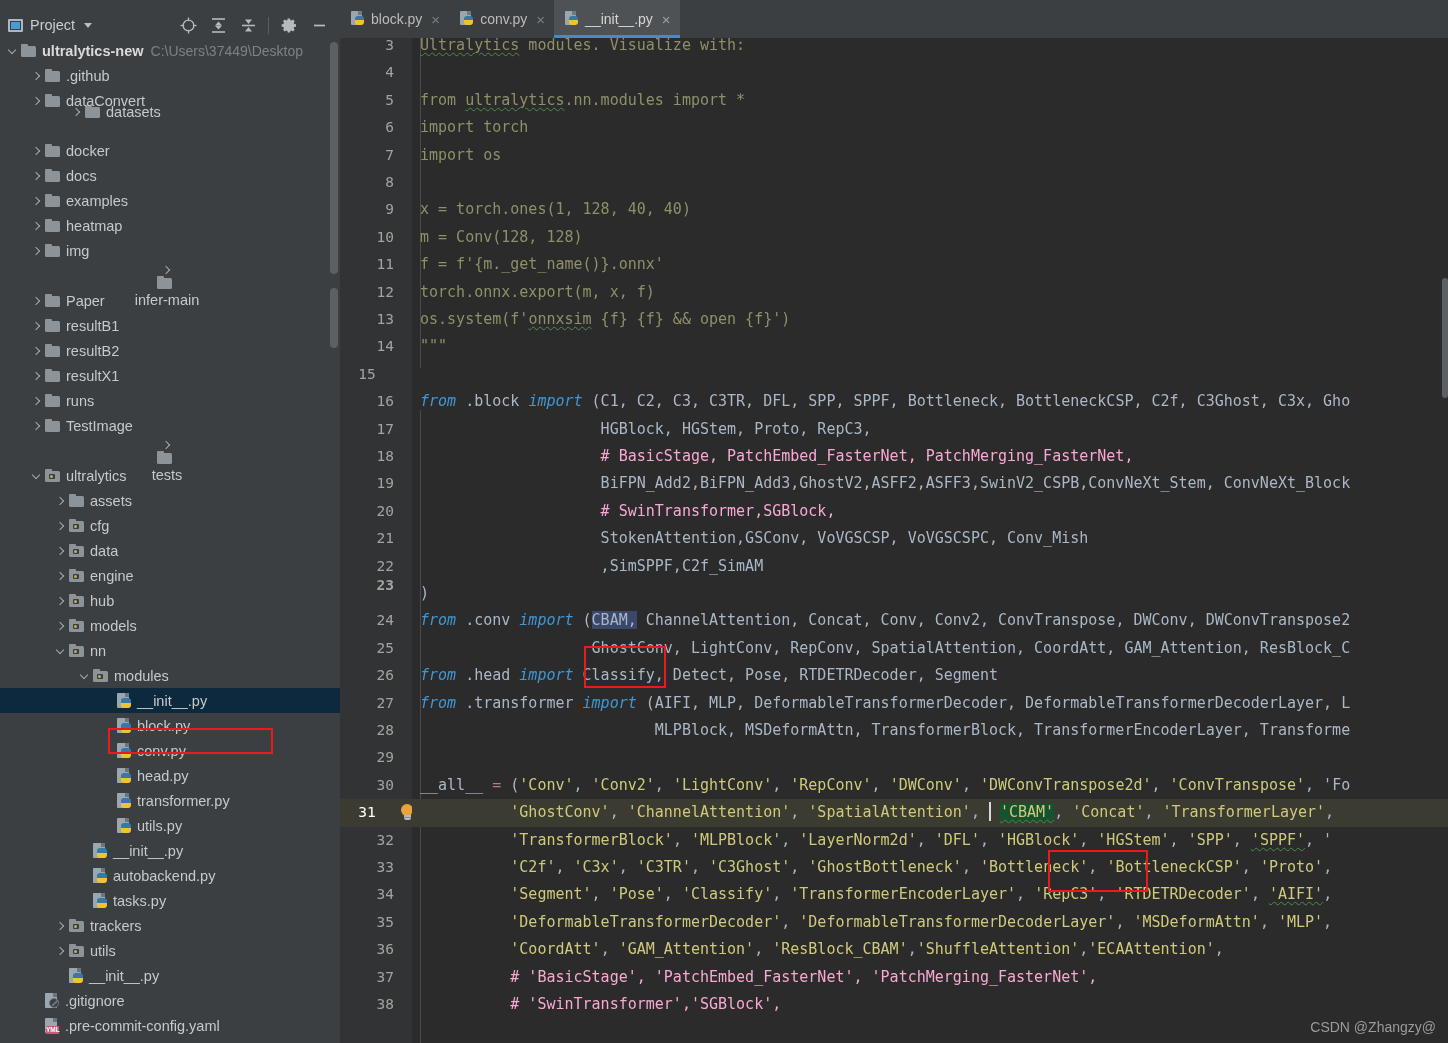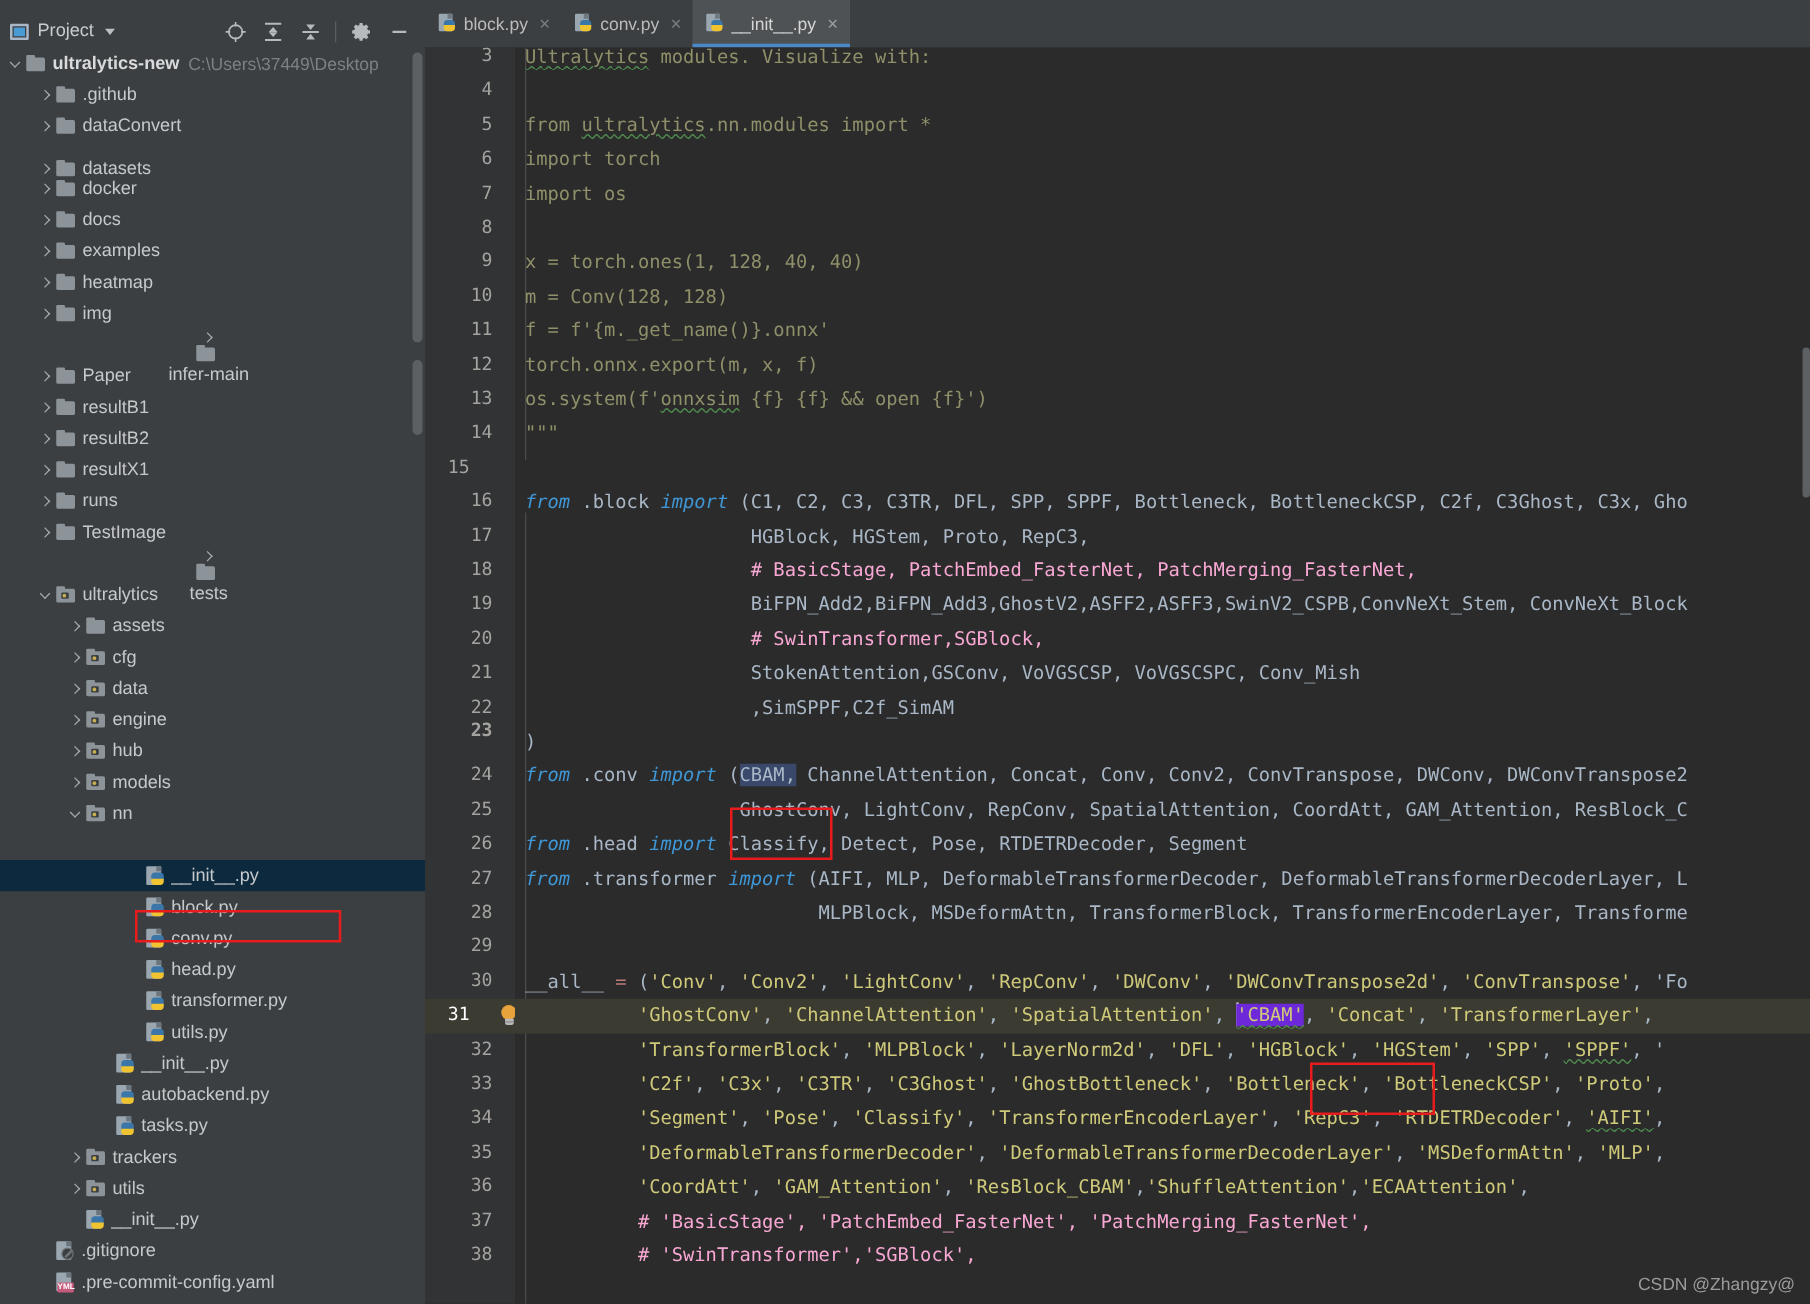--- a/index.html
+++ b/index.html
@@ -116,21 +116,21 @@
   .cline{position:absolute;left:0;height:27.4px;line-height:27.4px;color:#a9b7c6;padding-left:8px;}
   .guide{position:absolute;width:1px;background:#4b4b4b;}
 
   
   .kw{color:#3f97d6;font-style:italic;}
   .str{color:#cfc97a;}
   .cmt{color:#f9a8d4;}
   .doc{color:#8f8f6a;}
   .op{color:#bd7a7a;}
   .sel{background:#39486b;}
-  .selg{background:#6d28d9;}
+  .selg{background:#14532d;margin-left:11px;}
   .squig{
     text-decoration:underline;
     text-decoration-style:wavy;
     text-decoration-color:#4e8a4e;
     text-decoration-thickness:1px;
     text-underline-offset:2px;
   }
   .caret{display:inline-block;width:2px;height:19px;background:#d8d8d8;vertical-align:-4px;margin-right:-2px;}
 
   .watermark{
@@ -399,20 +399,30 @@
           <span class="fileico">
             <span class="sheet"></span>
             <span class="fold"></span>
             <span class="pyb">
               <span class="b1"></span>
               <span class="b2"></span>
             </span>
           </span>
           <span class="lbl">__init__.py</span>
         </div>
+        <div class="row" style="top: 625px; position: absolute; left: 0px; right: 0px;">
+          <span style="flex: 0 0 auto; width: 78px;"></span>
+          <span class="arrow open"></span>
+          <span class="folder module">
+            <span class="ft"></span>
+            <span class="fb"></span>
+            <span class="dot"></span>
+          </span>
+          <span class="lbl">modules</span>
+        </div>
         <div class="row" style="top: 600px; position: absolute; left: 0px; right: 0px;">
           <span style="flex: 0 0 auto; width: 54px;"></span>
           <span class="arrow open"></span>
           <span class="folder module">
             <span class="ft"></span>
             <span class="fb"></span>
             <span class="dot"></span>
           </span>
           <span class="lbl">nn</span>
         </div>
@@ -595,21 +605,21 @@
         </div>
         <div class="row" style="top: 100px; position: absolute; left: 0px; right: 0px;">
           <span style="flex: 0 0 auto; width: 30px;"></span>
           <span class="arrow closed"></span>
           <span class="folder">
             <span class="ft"></span>
             <span class="fb"></span>
           </span>
           <span class="lbl">docker</span>
         </div>
-        <div class="row" style="top: 84px; position: absolute; left: 0px; right: 0px;">
+        <div class="row" style="top: 61px; position: absolute; left: 0px; right: 0px; padding-left: 40px;">
           <span style="flex: 0 0 auto; width: 30px;"></span>
           <span class="arrow closed"></span>
           <span class="folder">
             <span class="ft"></span>
             <span class="fb"></span>
           </span>
           <span class="lbl">datasets</span>
         </div>
         <div class="row" style="top: 50px; position: absolute; left: 0px; right: 0px;">
           <span style="flex: 0 0 auto; width: 30px;"></span>

